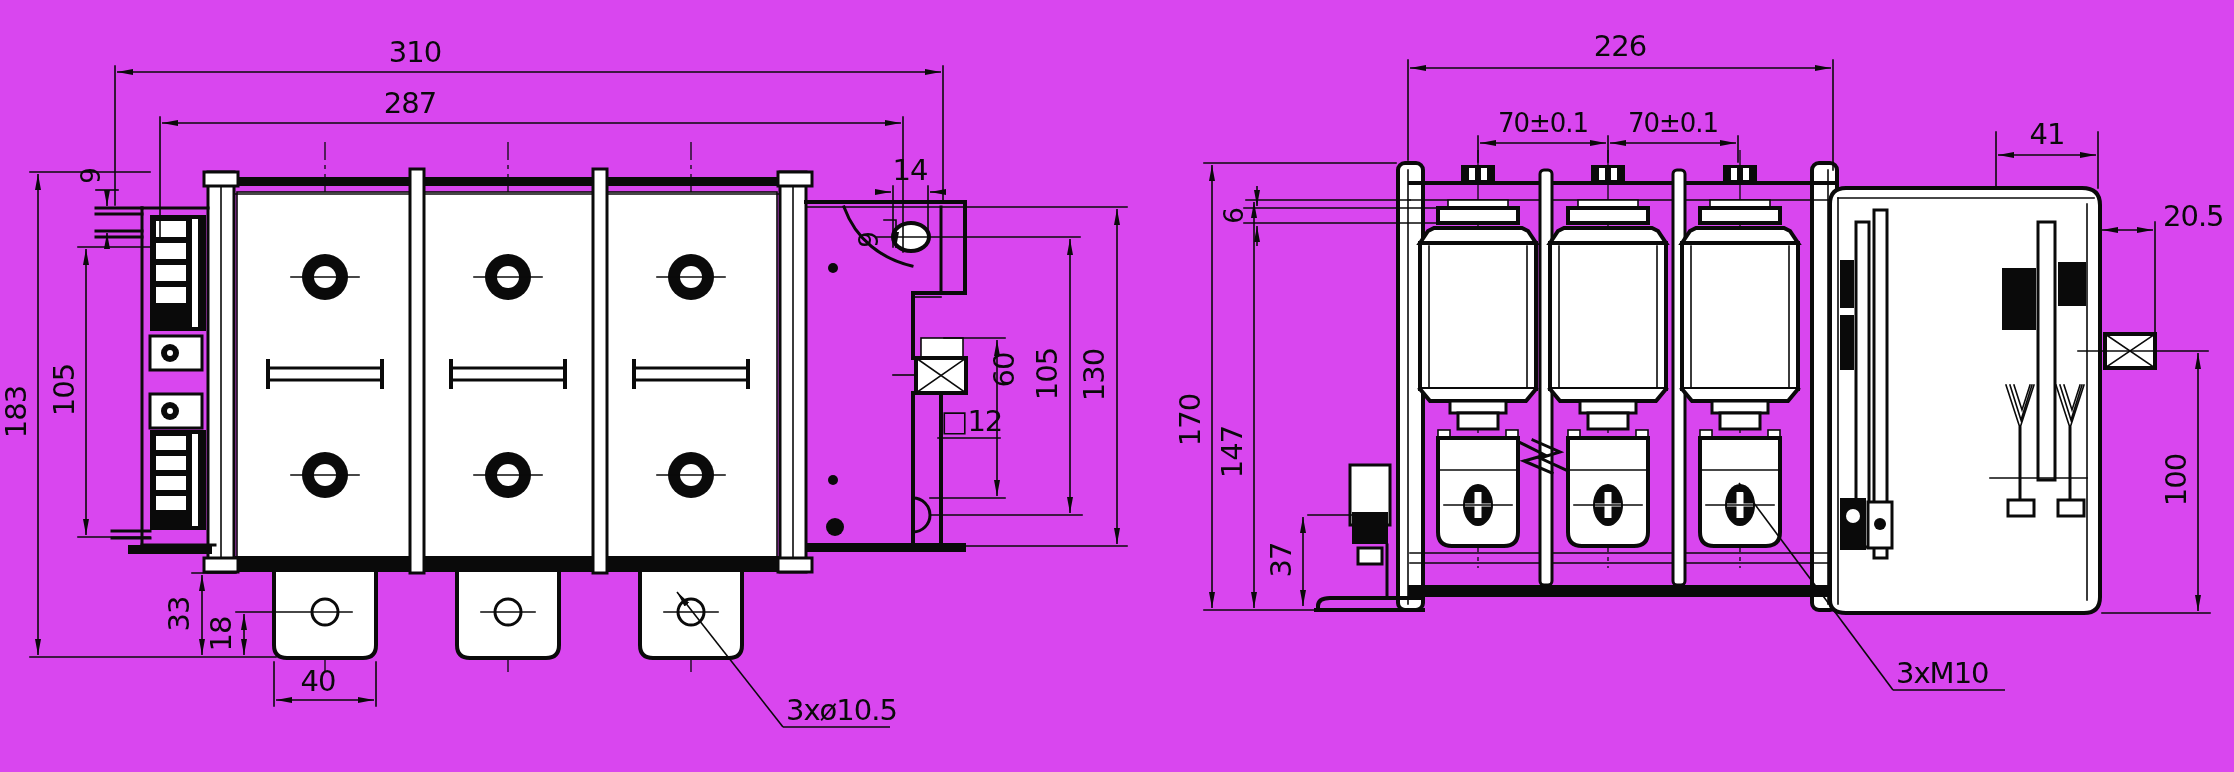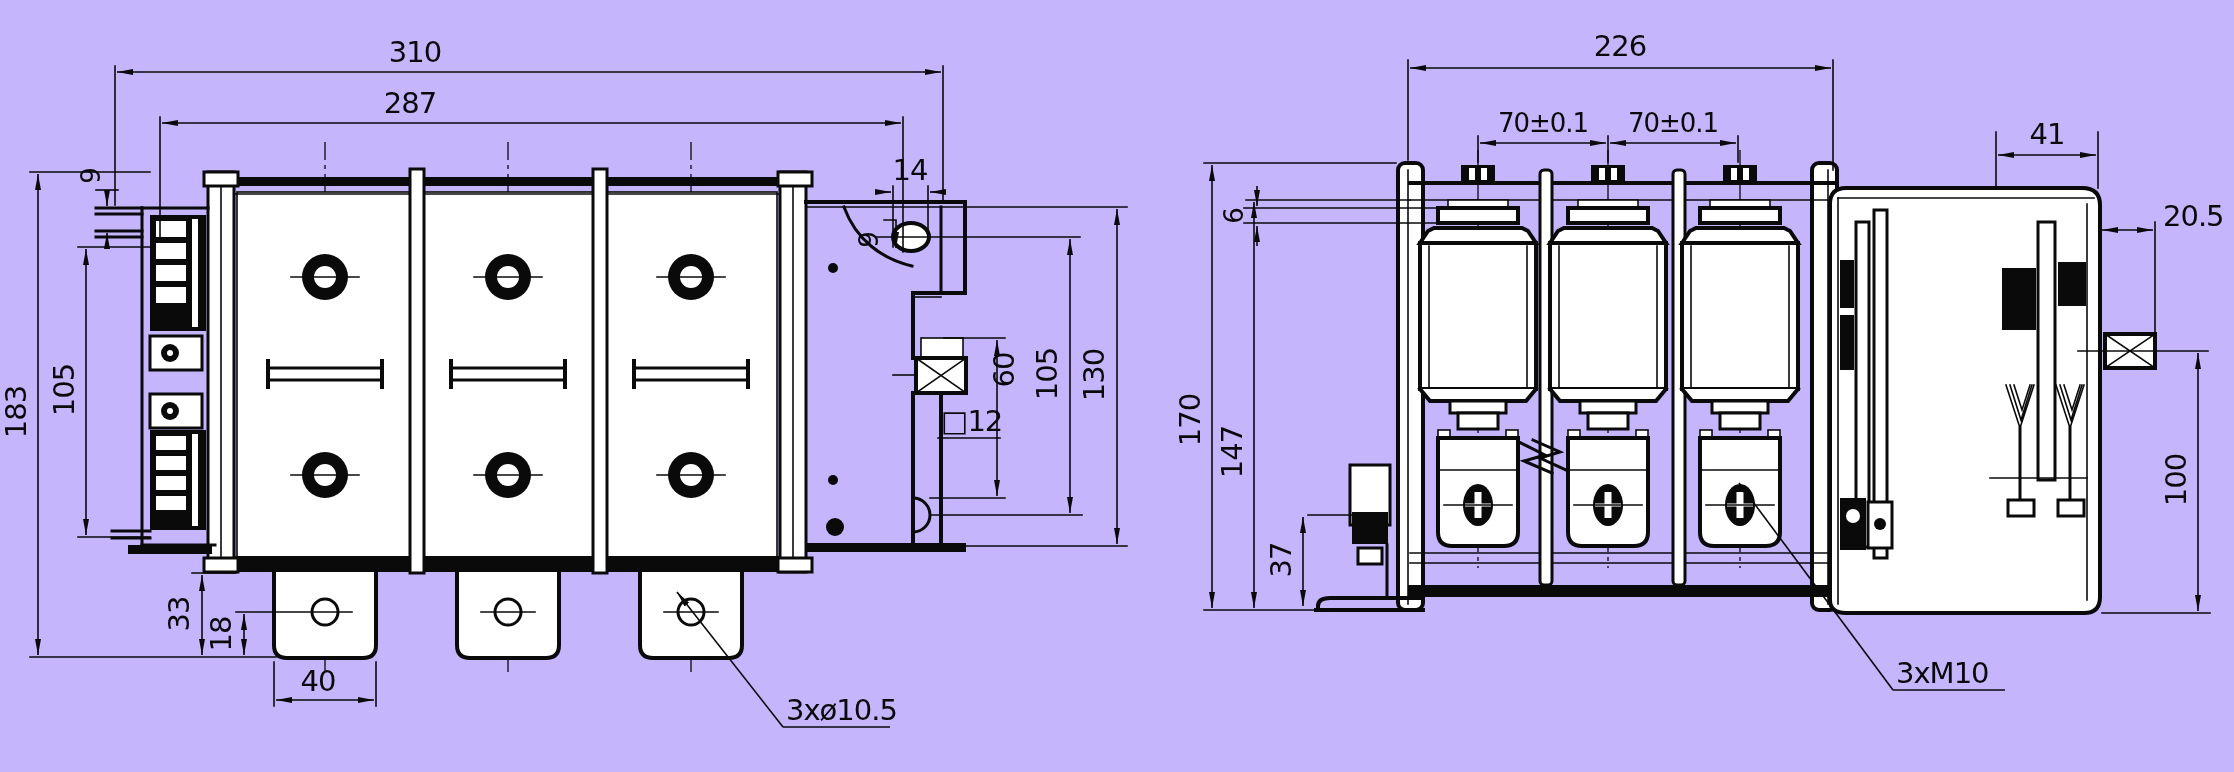--- a/index.html
+++ b/index.html
@@ -1,16 +1,16 @@
 <!DOCTYPE html>
 <html><head>
 <meta charset="utf-8">
 <style>
   html,body{margin:0;padding:0;background:#ffffff;}
-  .stage{width:2234px;height:772px;position:relative;background:#c4b5fd;overflow:hidden;}
+  .stage{width:2234px;height:772px;position:relative;background:#d946ef;overflow:hidden;}
   svg{display:block;}
   .thick{stroke:#0a0a0a;stroke-width:4;fill:none;stroke-linecap:square;}
   .med{stroke:#0a0a0a;stroke-width:3;fill:none;stroke-linecap:square;}
   .thin{stroke:#0a0a0a;stroke-width:1.6;fill:none;stroke-linecap:square;}
   .dim{stroke:#0a0a0a;stroke-width:1.6;fill:none;}
   .cl{stroke:#0a0a0a;stroke-width:1.3;fill:none;stroke-dasharray:18 5 4 5;}
   .blk{fill:#0a0a0a;stroke:none;}
   .wht{fill:#ffffff;stroke:none;}
   .wfill{fill:#ffffff;}
   .txt{font-family:"DejaVu Sans",sans-serif;font-size:29px;fill:#0a0a0a;letter-spacing:-1px;}

